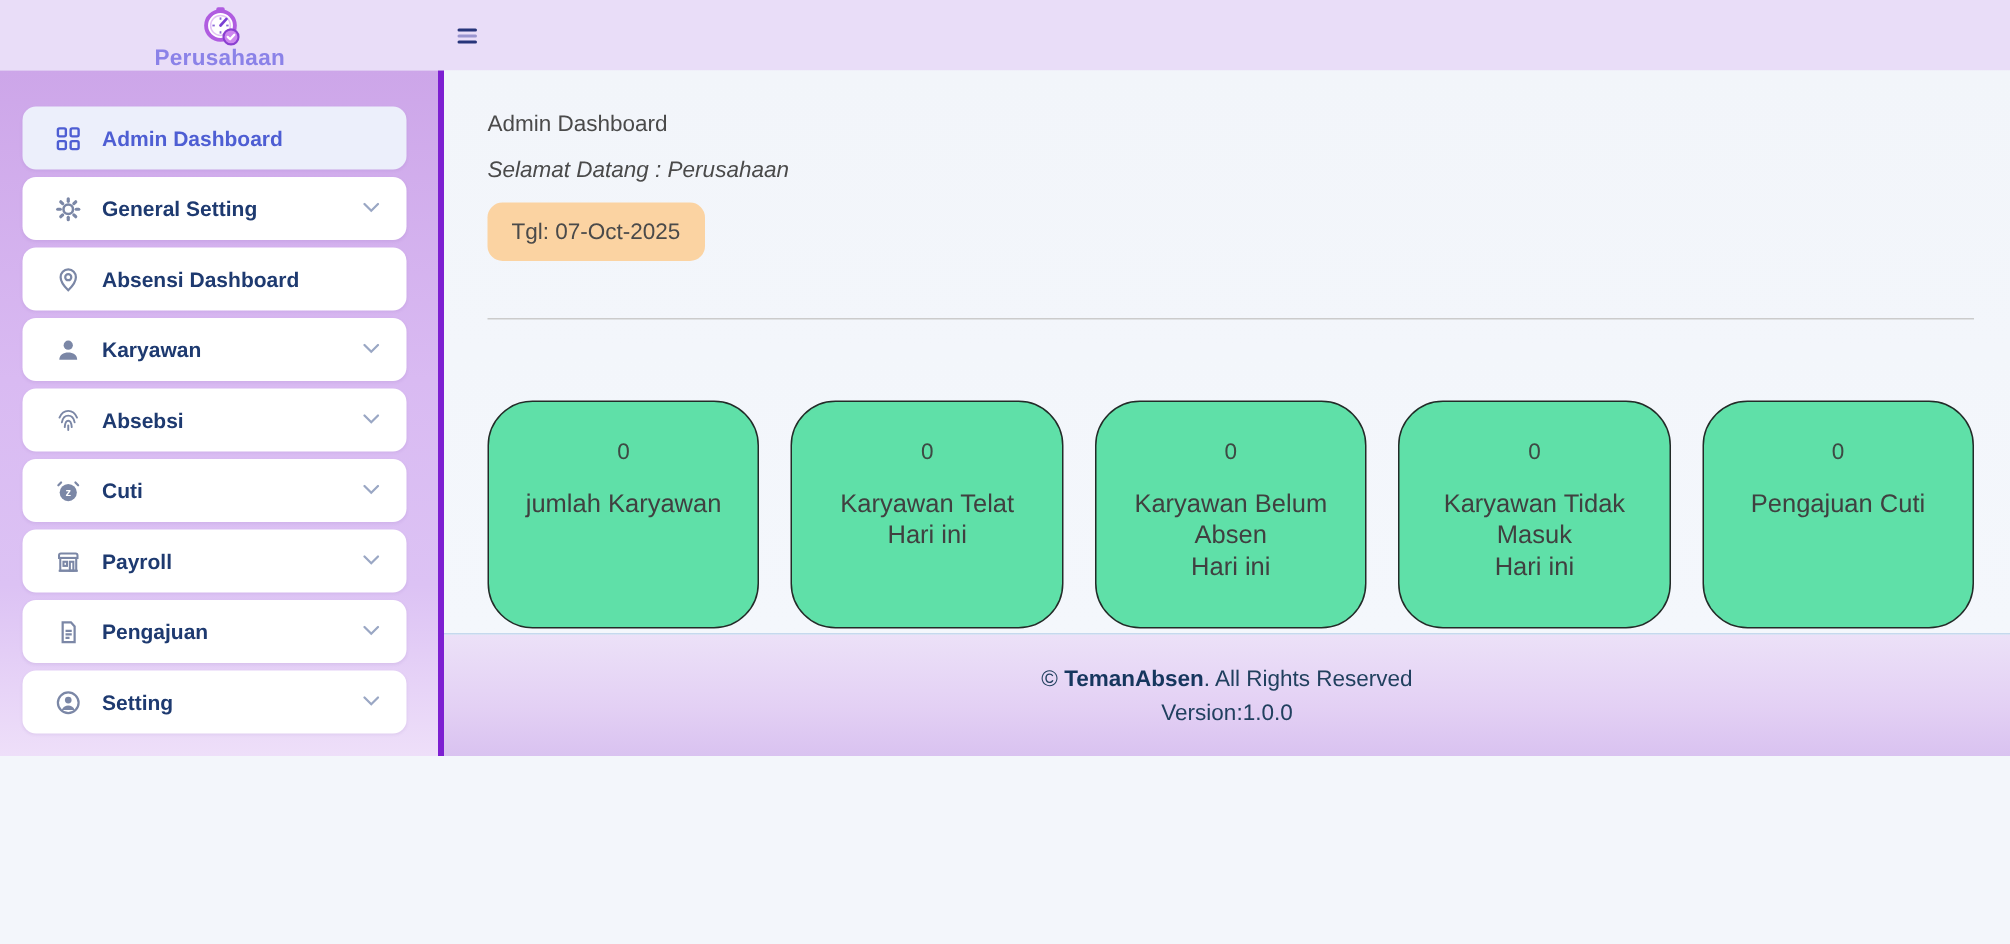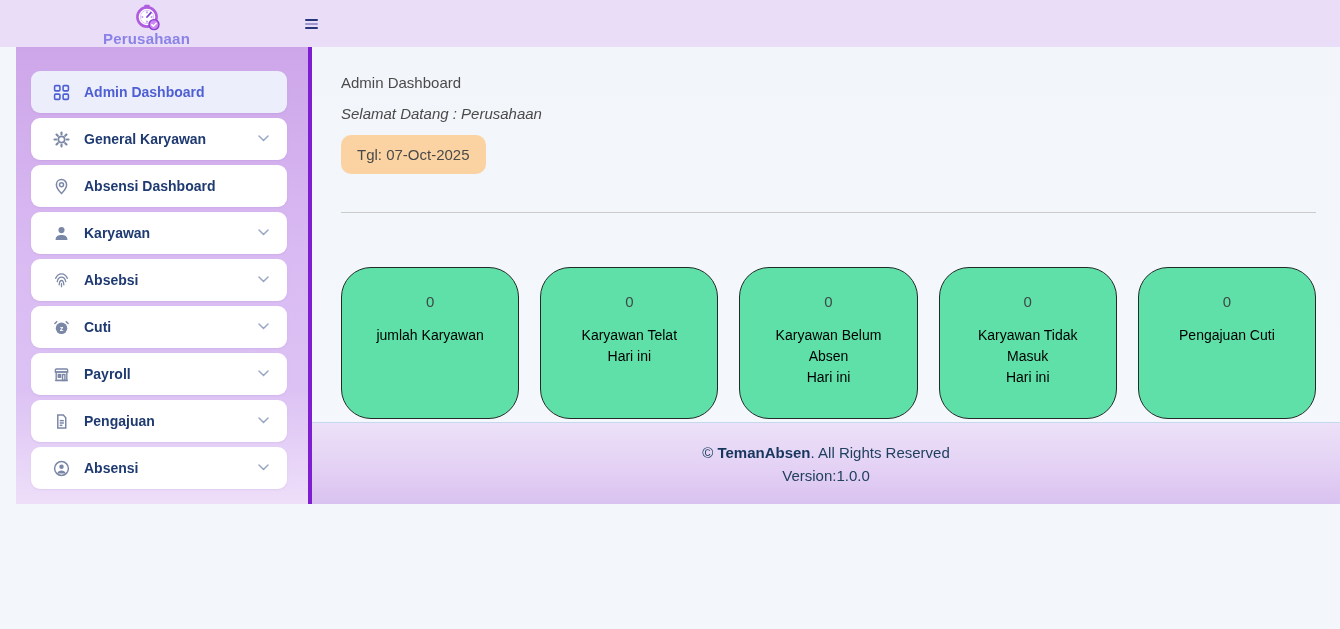--- a/index.html
+++ b/index.html
@@ -28,21 +28,21 @@
   }
   .menu-toggle {
     margin-left: 12px; width: 20px; height: 18px;
     display: flex; flex-direction: column; justify-content: center; gap: 2px;
     cursor: pointer; background: transparent; border: none;
   }
   .menu-toggle span { display: block; width: 13px; height: 2px; background: #27357a; border-radius: 1px; }
   .menu-toggle span:nth-child(2) { background: #9a95cf; }
 
   
-  .body-row { flex: 1; display: flex; min-height: 0; padding-left: 16px; }
+  .body-row { flex: 1; display: flex; min-height: 0; }
 
   
   .sidebar {
     width: 296px; flex: 0 0 296px;
     background: linear-gradient(180deg, #cda6e9 0%, #d9baf2 45%, #dcc2f4 75%, #eedff9 100%);
     border-right: 4px solid #7d1fd1;
     padding-top: 24px;
   }
   .nav-item {
     width: 256px; height: 42px; margin: 0 0 5px 15px;
@@ -76,21 +76,21 @@
   .cards-row { display: flex; gap: 21px; margin-top: 54px; }
   .stat-card {
     width: 182px; height: 152px;
     background: #5fe0a8;
     border: 1px solid #232b28;
     border-radius: 30px;
     text-align: center; padding-top: 25px;
   }
   .stat-value { font-size: 15px; color: #3d4a44; }
   .stat-label {
-    margin-top: 15px; font-size: 14px; line-height: 21px; color: #000000;
+    margin-top: 15px; font-size: 17px; line-height: 21px; color: #404040;
     white-space: pre-line;
   }
 
   
   .footer {
     flex: 0 0 82px; height: 82px;
     border-top: 1px solid #c5d9ee;
     background: linear-gradient(180deg, #ece1f8 0%, #e3d0f4 60%, #d9c2f0 100%);
     text-align: center; padding-top: 21px;
     font-size: 15px; color: #21405f;
@@ -153,21 +153,21 @@
                 <line x1="8" y1="13" x2="8" y2="14.6"></line>
               <line x1="1.4" y1="8" x2="3" y2="8"></line>
                 <line x1="13" y1="8" x2="14.6" y2="8"></line>
               <line x1="3.3" y1="3.3" x2="4.5" y2="4.5"></line>
                 <line x1="11.5" y1="11.5" x2="12.7" y2="12.7"></line>
               <line x1="3.3" y1="12.7" x2="4.5" y2="11.5"></line>
                 <line x1="11.5" y1="4.5" x2="12.7" y2="3.3"></line>
             </g>
           </svg>
         </span>
-        <span class="nav-label">General Karyawan</span>
+        <span class="nav-label">General Setting</span>
         <span class="chevron">
           <svg width="11" height="7" viewBox="0 0 11 7" fill="none" stroke="currentColor" stroke-width="1.5" stroke-linecap="round">
               <polyline points="1,1 5.5,5.5 10,1"></polyline>
             </svg>
         </span>
       </div>
 
       <div class="nav-item">
         <span class="nav-icon">
           <svg width="17" height="17" viewBox="0 0 16 16" fill="none" stroke="currentColor" stroke-width="1.4">
@@ -263,21 +263,21 @@
       </div>
 
       <div class="nav-item">
         <span class="nav-icon">
           <svg width="17" height="17" viewBox="0 0 16 16">
             <circle cx="8" cy="8" r="6.5" fill="none" stroke="currentColor" stroke-width="1.4"></circle>
             <circle cx="8" cy="6.3" r="2.1" fill="currentColor"></circle>
             <path d="M3.9 12.6 C4.9 10.4 6.4 9.8 8 9.8 C9.6 9.8 11.1 10.4 12.1 12.6" fill="currentColor"></path>
           </svg>
         </span>
-        <span class="nav-label">Absensi</span>
+        <span class="nav-label">Setting</span>
         <span class="chevron">
           <svg width="11" height="7" viewBox="0 0 11 7" fill="none" stroke="currentColor" stroke-width="1.5" stroke-linecap="round">
               <polyline points="1,1 5.5,5.5 10,1"></polyline>
             </svg>
         </span>
       </div>
 
     </nav>
 
     <div class="main-col">

